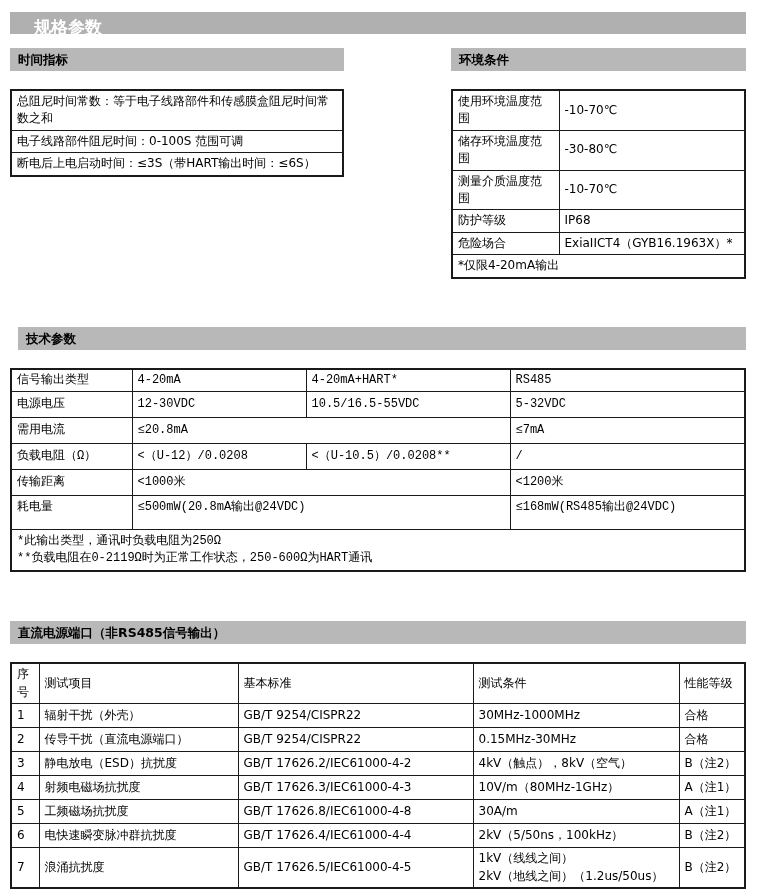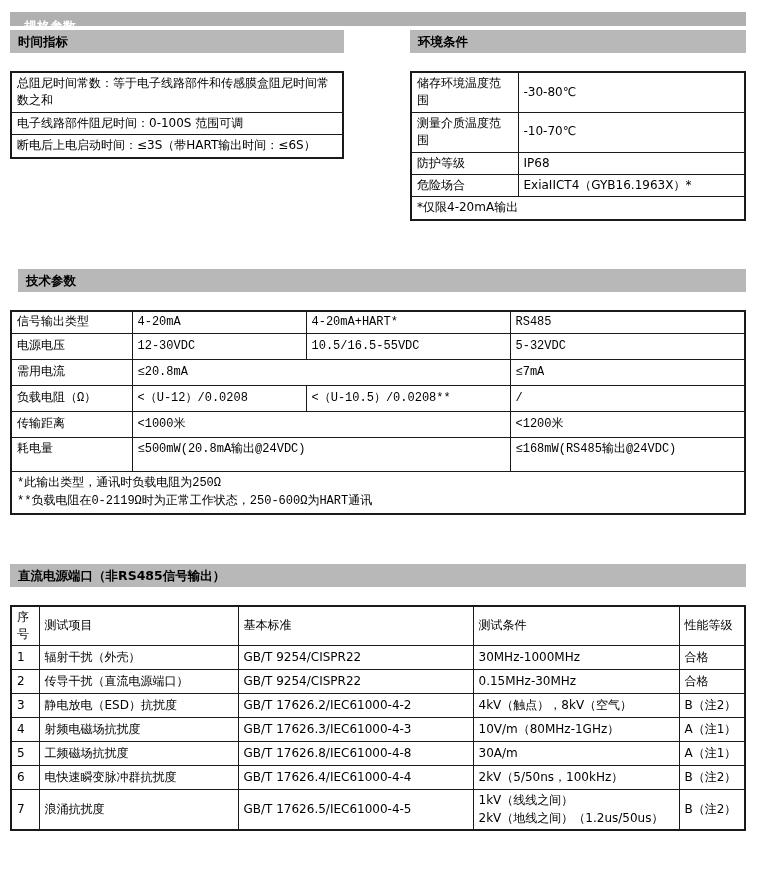--- a/index.html
+++ b/index.html
@@ -8,29 +8,29 @@
     --border:#1a1a1a;
   }
   html,body{margin:0;padding:0;background:#fff;}
   body{
     width:760px;min-height:896px;
     font-family:"DejaVu Sans","Liberation Sans",sans-serif;
     font-size:12px;color:#000;
   }
   .page{box-sizing:border-box;width:760px;padding:12px 14px 10px 10px;}
   .topbar{
-    height:14px;line-height:30px;background:var(--bar-top);
-    color:#fff;font-weight:bold;font-size:13px;padding-left:14px;
+    height:22px;line-height:30px;background:var(--bar-top);
+    color:#fff;font-weight:bold;font-size:17px;padding-left:24px;
   }
   .secbar{
     height:23px;line-height:23px;background:var(--bar-sec);
     color:#000;font-weight:bold;font-size:12.5px;padding-left:8px;
     box-sizing:border-box;
   }
-  .two-col{display:flex;align-items:flex-start;margin-top:4px;}
+  .two-col{display:flex;align-items:flex-start;margin-top:14px;gap:41px;}
   .col-left{width:334px;margin-right:66px;flex:none;}
   .col-right{flex:1;}
   table.tbl{
     border-collapse:collapse;width:100%;margin-top:18px;
     border:2px solid var(--border);table-layout:fixed;
   }
   table.tbl td{
     border:1px solid var(--border);
     padding:2px 5px;font-size:12px;line-height:1.45;
     text-align:left;vertical-align:middle;box-sizing:border-box;
@@ -78,20 +78,24 @@
     </div>
     <div class="col-right">
       <div class="secbar">环境条件</div>
       <table class="tbl env-table">
         <colgroup>
             <col style="width:107px">
             <col>
           </colgroup>
         <tbody id="env-body">
             <tr>
+              <td>使用环境温度范围</td>
+              <td>-10-70℃</td>
+            </tr>
+            <tr>
               <td>储存环境温度范围</td>
               <td>-30-80℃</td>
             </tr>
             <tr>
               <td>测量介质温度范围</td>
               <td>-10-70℃</td>
             </tr>
             <tr>
               <td>防护等级</td>
               <td>IP68</td>

